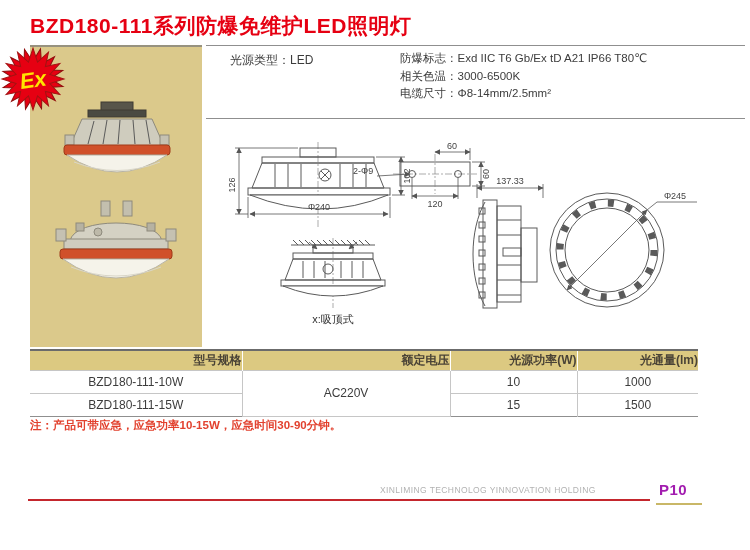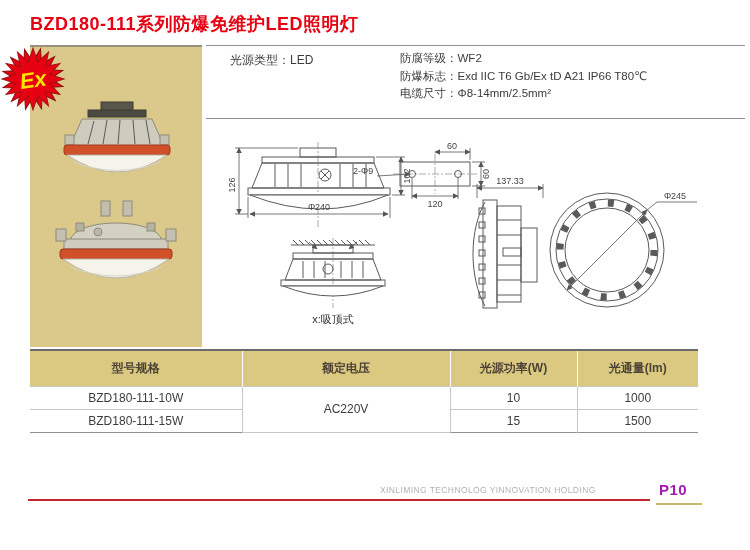--- a/index.html
+++ b/index.html
@@ -1,20 +1,20 @@
 <!DOCTYPE html>
 <html><head>
 <meta charset="utf-8">
 <style>
   * { margin:0; padding:0; box-sizing:border-box; }
   html,body { width:750px; height:550px; background:#ffffff;
     font-family:"Liberation Sans","DejaVu Sans",sans-serif; }
   #page { position:relative; width:750px; height:550px; overflow:hidden; background:#fff; }
 
-  .title { position:absolute; left:30px; top:12px; font-size:18px; font-weight:bold;
+  .title { position:absolute; left:30px; top:12px; font-size:21px; font-weight:bold;
     color:#e60012; letter-spacing:0.5px; }
 
   .ex-badge { position:absolute; left:0; top:46px; width:66px; height:66px; z-index:5; }
 
   .photo-panel { position:absolute; left:30px; top:45px; width:172px; height:302px;
     background:#dbc98b; border-top:2px solid #97927f; }
   .lamp1 { position:absolute; left:22px; top:52px; }
   .lamp2 { position:absolute; left:16px; top:152px; }
 
   .rule { position:absolute; height:0; border-top:1px solid #8f8f8f; }
@@ -30,22 +30,22 @@
   .dwg { stroke:#5a5a5a; stroke-width:1; fill:none; }
   .dwg-fill { stroke:#5a5a5a; stroke-width:1; fill:#ffffff; }
   .dim { stroke:#555; stroke-width:0.8; fill:none; }
   .cl { stroke:#888; stroke-width:0.7; stroke-dasharray:7 2 2 2; fill:none; }
   .dtext { font-size:9px; fill:#444; }
   .mlabel { font-size:11px; fill:#333; }
 
   table.spec-table { position:absolute; left:30px; top:349px; width:668px;
     border-collapse:collapse; table-layout:fixed;
     border-top:2px solid #6b6b6b; border-bottom:1px solid #8f8f8f; }
-  .spec-table th { height:36px; background:#dcc981; color:#4a4336; font-size:12px;
-    font-weight:bold; text-align:center; border-left:1px solid #fff; }
+  .spec-table th { height:20px; background:#dcc981; color:#4a4336; font-size:12px;
+    font-weight:bold; text-align:right; border-left:1px solid #fff; }
   .spec-table th:first-child { border-left:none; }
   .spec-table td { height:23px; font-size:12px; color:#3c3c3c; text-align:center;
     background:#fff; border:1px solid #c6c6c6; }
   .spec-table td.no-l { border-left:none;margin-top:20px; }
   .spec-table td.no-r { border-right:none; }
   .spec-table tr td { border-bottom:1px solid #c6c6c6; }
   .spec-table tr:last-child td { border-bottom:none; }
 
   .note { position:absolute; left:30px; top:418px; font-size:11.5px; font-weight:bold;
     color:#e2412e; }
@@ -102,22 +102,22 @@
     </svg>
   </div>
 
   <div class="rule rule-top"></div>
   <div class="rule rule-bottom"></div>
 
   <div class="spec-col spec-left">
     <div class="spec-row"><span>光源类型：</span><span>LED</span></div>
   </div>
   <div class="spec-col spec-right">
-    <div class="spec-row"><span>防腐等级：</span><span>WF2</span></div>
     <div class="spec-row"><span>防爆标志：</span><span>Exd IIC T6 Gb/Ex tD A21 IP66 T80℃</span></div>
+    <div class="spec-row"><span>相关色温：</span><span>3000-6500K</span></div>
     <div class="spec-row"><span>电缆尺寸：</span><span>Φ8-14mm/2.5mm²</span></div>
   </div>
 
   <svg class="drawings" width="545" height="215" viewBox="0 0 545 215">
     <defs>
       <marker id="ar" viewBox="0 0 10 10" refX="9" refY="5" markerWidth="7" markerHeight="7" orient="auto-start-reverse">
         <path d="M0,0 L10,5 L0,10 z" fill="#555"></path>
       </marker>
     </defs>
 
@@ -237,19 +237,20 @@
         <td class="no-r">1000</td>
       </tr>
       <tr>
         <td class="no-l">BZD180-111-15W</td>
         <td>15</td>
         <td class="no-r">1500</td>
       </tr>
     </tbody>
   </table>
 
+  <div class="note">注：产品可带应急，应急功率10-15W，应急时间30-90分钟。</div>
 
   <div class="footer-company">XINLIMING TECHNOLOG YINNOVATION HOLDING</div>
   <div class="footer-line"></div>
   <div class="page-num">P10</div>
   <div class="page-num-line"></div>
 
 </div>
 
 </body></html>

